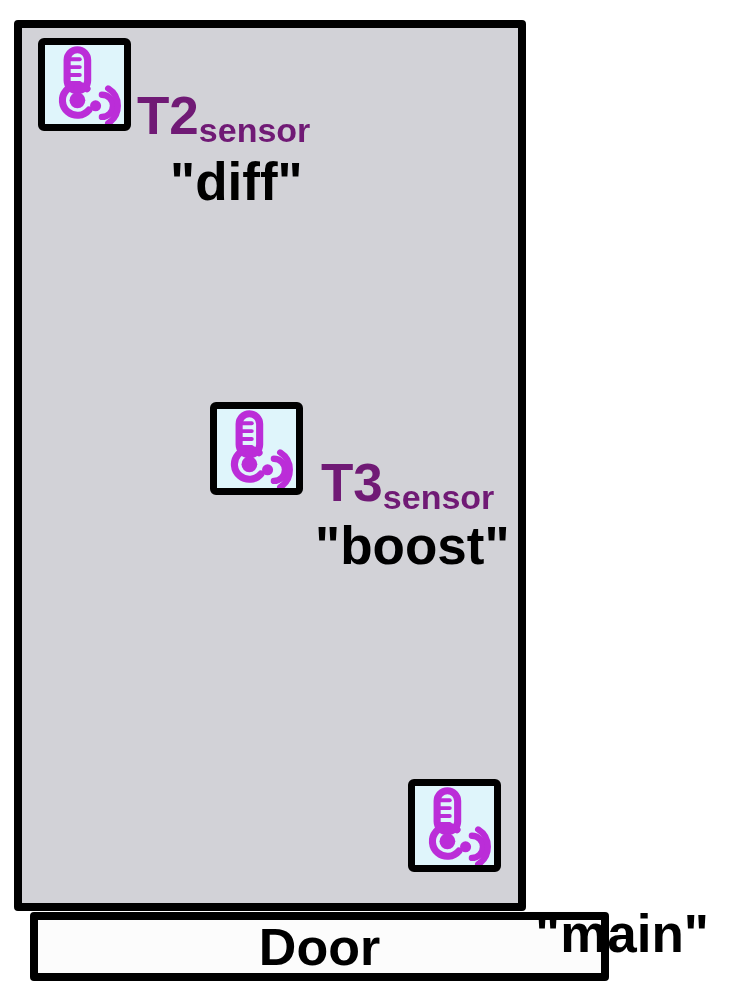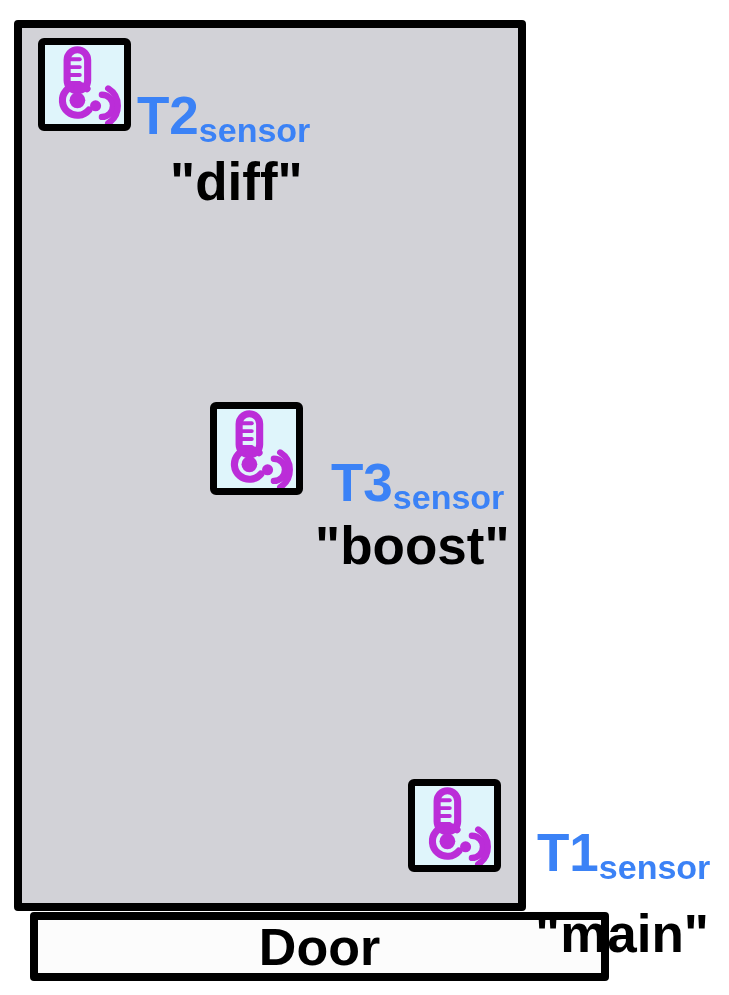--- a/index.html
+++ b/index.html
@@ -57,40 +57,40 @@
     color: var(--icon-accent, #bb2dd8);
   }
   .icon-t2 { left: 38px;  top: 38px;  }
   .icon-t3 { left: 210px; top: 402px; }
   .icon-t1 { left: 408px; top: 779px; }
 
   .sensor-label {
     position: absolute;
     font-size: 53px;
     font-weight: bold;
-    color: #3b82f6;
+    color: #701a75;
     line-height: 1;
     white-space: nowrap;
   }
   .sensor-label .sub {
     font-size: 34px;
     position: relative;
     top: 8px;
   }
   .sensor-alias {
     position: absolute;
     font-size: 53px;
     font-weight: bold;
     color: #000;
     line-height: 1;
     white-space: nowrap;
   }
   .label-t2 { left: 137px; top: 89px;  }
   .alias-t2 { left: 170px; top: 155px; }
-  .label-t3 { left: 331px; top: 456px; }
+  .label-t3 { left: 321px; top: 456px; }
   .alias-t3 { left: 315px; top: 519px; }
   .label-t1 { left: 537px; top: 826px; }
   .alias-t1 { left: 535px; top: 907px; }
 </style>
 </head>
 <body>
 
 <svg width="0" height="0" style="position:absolute" aria-hidden="true">
   <symbol id="thermo-icon" viewBox="0 0 100 100">
     <g stroke="currentColor" fill="none" stroke-linecap="round">
@@ -135,18 +135,15 @@
   <div class="sensor-label label-t3">
     <span>T3</span><span class="sub">sensor</span>
   </div>
   <div class="sensor-alias alias-t3">"boost"</div>
 
   <div class="sensor-icon icon-t1">
     <svg>
         <use href="#thermo-icon"></use>
       </svg>
   </div>
-  <div class="sensor-label label-t1">
-    <span>T1</span><span class="sub">sensor</span>
-  </div>
   <div class="sensor-alias alias-t1">"main"</div>
 
 </div>
 
 </body></html>

